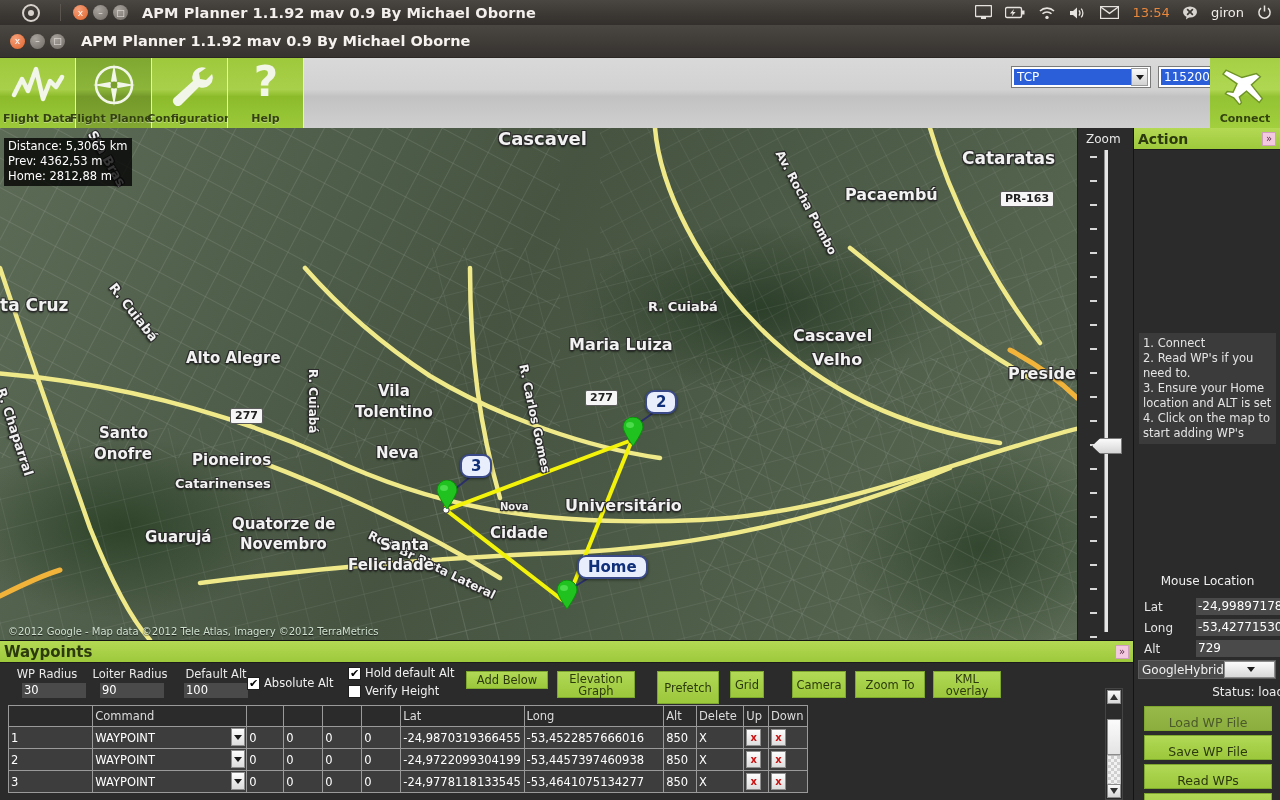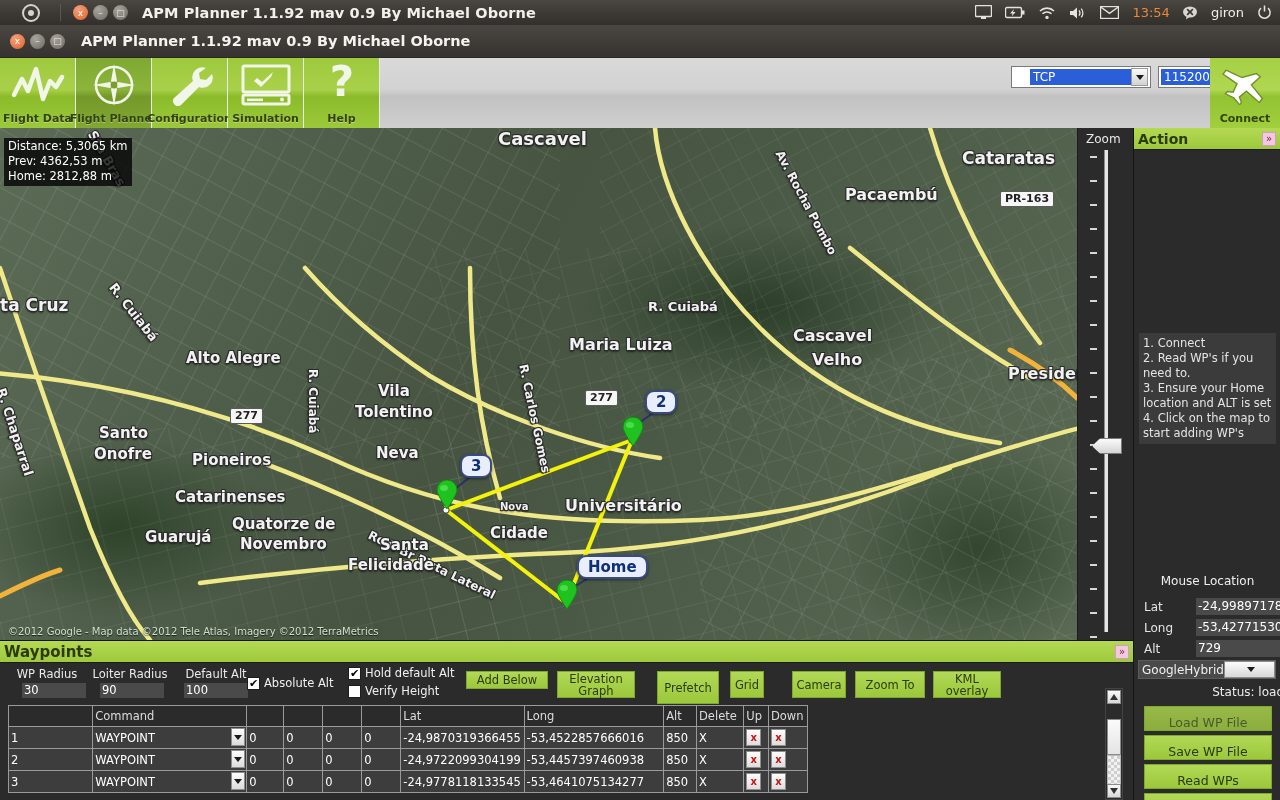--- a/index.html
+++ b/index.html
@@ -382,48 +382,36 @@
 
     <div class="tb-item">
       <div class="tb-ico">
         <svg width="52" height="42" viewBox="0 0 52 42">
             <path d="M42 4 a10 10 0 0 0-13 13 L10 34 a5 5 0 0 0 7 7 L35 23 a10 10 0 0 0 13-13 l-6 6 -6 -1 -1 -6 z" fill="#f2f6e8"></path>
           </svg>
       </div>
       <span class="lbl">Configuration</span>
     </div>
 
-    <div class="tb-item">
-      <div class="tb-ico">
-        <svg width="52" height="42" viewBox="0 0 52 42">
-            <rect x="3" y="2" width="46" height="26" rx="1.5" fill="none" stroke="#f2f6e8" stroke-width="3"></rect>
-            <path d="M33 8 L22 18 L17 14 L14 17 L21 23 L31 13 Z" fill="#f2f6e8"></path>
-            <rect x="3" y="31" width="46" height="9" rx="1.5" fill="none" stroke="#f2f6e8" stroke-width="3"></rect>
-            <rect x="7" y="34.5" width="16" height="2.6" fill="#f2f6e8"></rect>
-            <circle cx="42" cy="35.6" r="2" fill="#f2f6e8"></circle>
-          </svg>
-      </div>
-      <span class="lbl">Simulation</span>
-    </div>
 
 
 
     <div class="tb-item">
       <div class="tb-ico">
         <svg width="34" height="44" viewBox="0 0 34 44">
             <text x="17" y="33" font-family="DejaVu Sans, sans-serif" font-size="42" font-weight="bold" fill="#f2f6e8" text-anchor="middle">?</text>
           </svg>
       </div>
       <span class="lbl">Help</span>
     </div>
 
     <div class="tb-fill"></div>
 
     <div class="conn-area">
-      <div class="combo" style="left:11px; top:8px; width:140px;padding-left:16px;">
+      <div class="combo" style="left:11px; top:8px; width:140px;">
         <span class="cval">TCP</span>
         <span class="carrow">
             <i></i>
           </span>
       </div>
       <div class="combo" style="left:158px; top:8px; width:84px;">
         <span class="cval">115200</span>
         <span class="carrow">
             <i></i>
           </span>
@@ -497,21 +485,21 @@
     </svg>
 
     <div id="map-labels">
         <div class="map-label" style="left: 0px; top: 167px; font-size: 17px;">ta Cruz</div>
         <div class="map-label" style="left: 118px; top: 152px; font-size: 13px; transform: rotate(52deg); transform-origin: left top;">R. Cuiabá</div>
         <div class="map-label" style="left: 186px; top: 221px; font-size: 15px;">Alto Alegre</div>
         <div class="map-label" style="left: 8px; top: 258px; font-size: 13px; transform: rotate(72deg); transform-origin: left top;">R. Chaparral</div>
         <div class="map-label" style="left: 99px; top: 296px; font-size: 15px;">Santo</div>
         <div class="map-label" style="left: 94px; top: 317px; font-size: 15px;">Onofre</div>
         <div class="map-label" style="left: 192px; top: 323px; font-size: 15px;">Pioneiros</div>
-        <div class="map-label" style="left: 175px; top: 360px; font-size: 15px;">Catarinenses</div>
+        <div class="map-label" style="left: 175px; top: 348px; font-size: 13px;">Catarinenses</div>
         <div class="map-label" style="left: 378px; top: 254px; font-size: 15px;">Vila</div>
         <div class="map-label" style="left: 355px; top: 275px; font-size: 15px;">Tolentino</div>
         <div class="map-label" style="left: 376px; top: 316px; font-size: 15px;">Neva</div>
         <div class="map-label" style="left: 320px; top: 241px; font-size: 12px; transform: rotate(90deg); transform-origin: left top;">R. Cuiabá</div>
         <div class="map-label" style="left: 145px; top: 400px; font-size: 15px;">Guarujá</div>
         <div class="map-label" style="left: 232px; top: 387px; font-size: 15px;">Quatorze de</div>
         <div class="map-label" style="left: 240px; top: 407px; font-size: 15px;">Novembro</div>
         <div class="map-label" style="left: 530px; top: 235px; font-size: 12px; transform: rotate(78deg); transform-origin: left top;">R. Carlos Gomes</div>
         <div class="map-label" style="left: 569px; top: 207px; font-size: 16px;">Maria Luiza</div>
         <div class="map-label" style="left: 648px; top: 171px; font-size: 13px;">R. Cuiabá</div>

